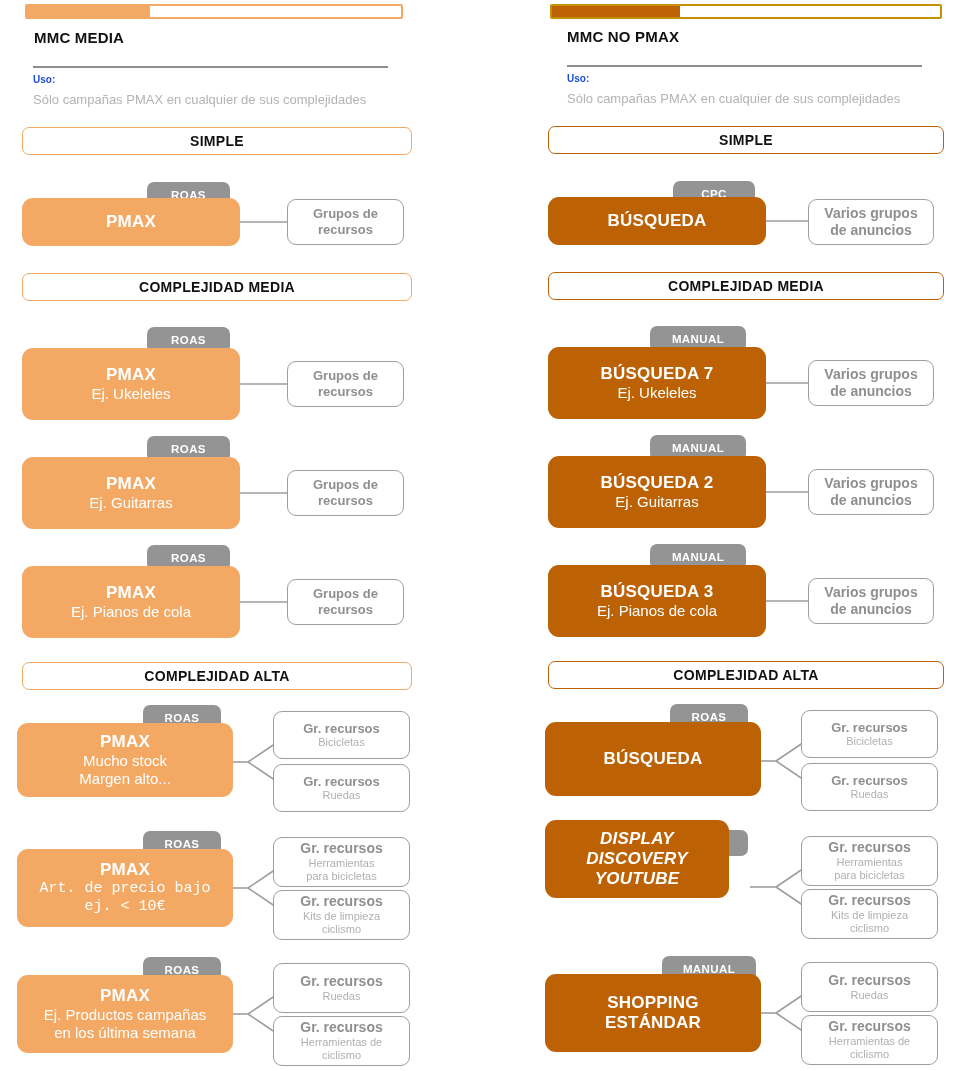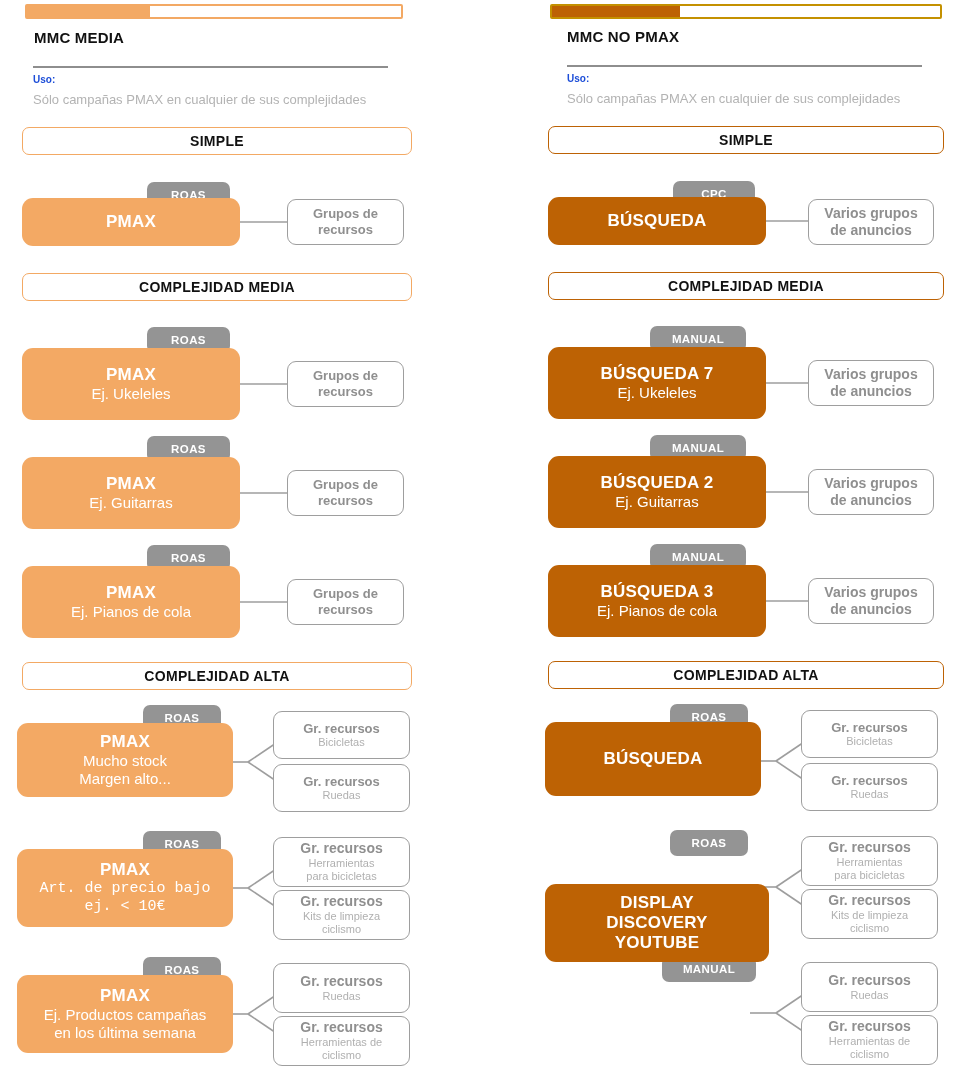--- a/index.html
+++ b/index.html
@@ -341,21 +341,21 @@
       <div class="side-title">Gr. recursos</div>
       <div class="side-sub" style="white-space:pre-line;">Ruedas</div>
     </div>
 
     <div class="badge" style="left:130px;top:830px;width:78px;">ROAS</div>
     <svg class="conn" style="left:210px;top:832px;width:70px;height:110px;">
       <line x1="0" y1="55" x2="26" y2="55"></line>
       <line x1="26" y1="55" x2="66" y2="28"></line>
       <line x1="26" y1="55" x2="66" y2="82"></line>
     </svg>
-    <div class="card multi" style="left:5px;top:884px;width:224px;height:78px;">
+    <div class="card multi" style="left:5px;top:820px;width:184px;height:78px;font-style:italic;">
       <div class="card-title" style="white-space:pre-line;">DISPLAY
 DISCOVERY
 YOUTUBE</div>
       <div class="card-sub" style="white-space:pre-line;"></div>
     </div>
     <div class="side" style="left:261px;top:836px;width:137px;height:50px;">
       <div class="side-title sm">Gr. recursos</div>
       <div class="side-sub" style="white-space:pre-line;">Herramientas
 para bicicletas</div>
     </div>
@@ -364,20 +364,25 @@
       <div class="side-sub" style="white-space:pre-line;">Kits de limpieza
 ciclismo</div>
     </div>
 
     <div class="badge" style="left:122px;top:956px;width:94px;">MANUAL</div>
     <svg class="conn" style="left:210px;top:958px;width:70px;height:110px;">
       <line x1="0" y1="55" x2="26" y2="55"></line>
       <line x1="26" y1="55" x2="66" y2="28"></line>
       <line x1="26" y1="55" x2="66" y2="82"></line>
     </svg>
+    <div class="card multi" style="left:5px;top:974px;width:216px;height:78px;">
+      <div class="card-title" style="white-space:pre-line;">SHOPPING
+ESTÁNDAR</div>
+      <div class="card-sub" style="white-space:pre-line;"></div>
+    </div>
     <div class="side" style="left:261px;top:962px;width:137px;height:50px;">
       <div class="side-title sm">Gr. recursos</div>
       <div class="side-sub" style="white-space:pre-line;">Ruedas</div>
     </div>
     <div class="side" style="left:261px;top:1015px;width:137px;height:50px;">
       <div class="side-title sm">Gr. recursos</div>
       <div class="side-sub" style="white-space:pre-line;">Herramientas de
 ciclismo</div>
     </div>
   </div>

